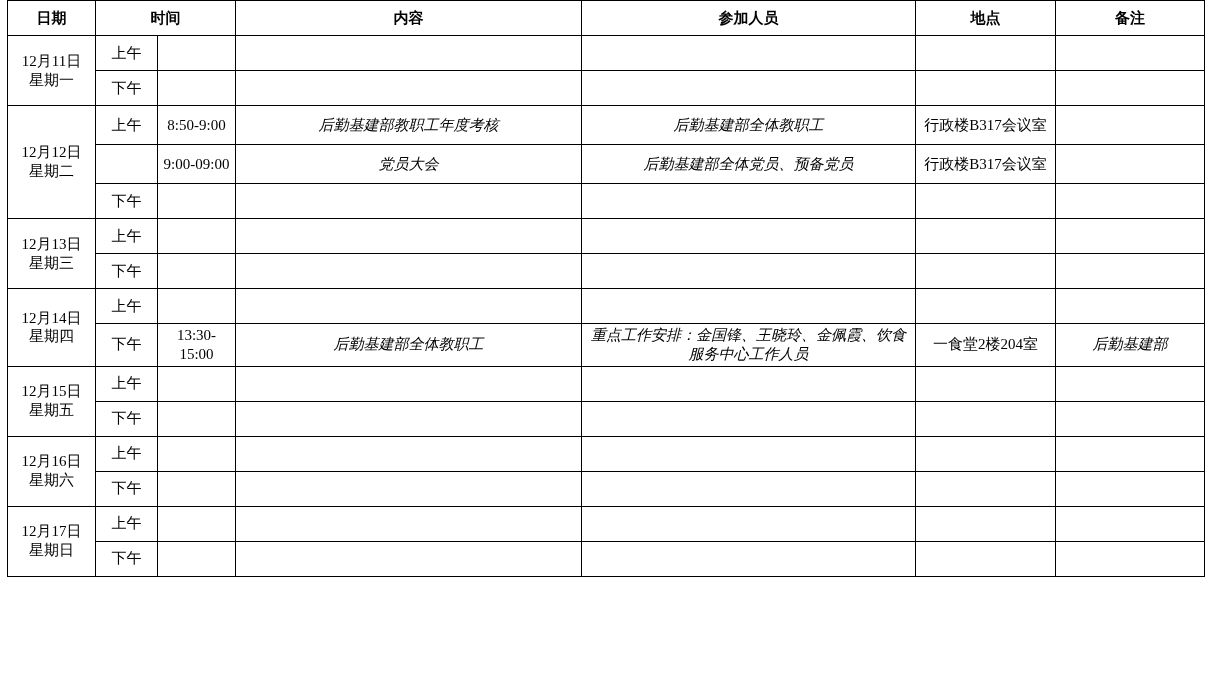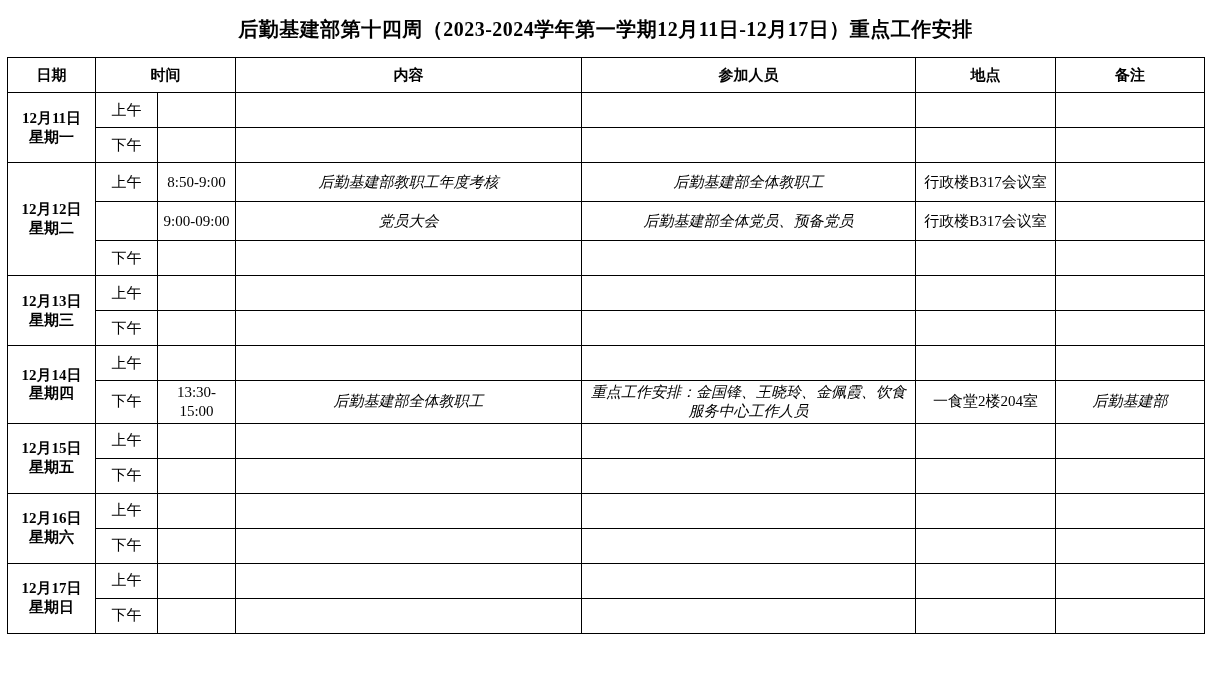--- a/index.html
+++ b/index.html
@@ -53,40 +53,39 @@
   }
   .col-date   { width: 88px; }
   .col-time1  { width: 62px; }
   .col-time2  { width: 78px; }
   .col-content{ width: 346px; }
   .col-people { width: 334px; }
   .col-place  { width: 140px; }
   .col-note   { width: 149px; }
 
   .date-cell {
-    font-weight: bold;
+    font-weight: normal;
     font-size: 15px;
     line-height: 1.35;
     margin-top: 44px;
   }
   .date-cell .d1 { display: block; }
   .date-cell .d2 { display: block; }
   .ampm { font-size: 15px; }
   .row-empty td { height: 30px; }
   .row-tall td { height: 34px; }
   .time-range { font-size: 14px; margin-left: 36px; }
   .cell-text { font-size: 15px; font-style: italic; }
   .place-text { font-size: 14px; }
 </style>
 </head>
 <body>
 
 <div class="page">
 
-  <div class="doc-title">后勤基建部第十四周（2023-2024学年第一学期12月11日-12月17日）重点工作安排</div>
 
   <table class="schedule">
     <colgroup>
       <col class="col-date">
       <col class="col-time1">
       <col class="col-time2">
       <col class="col-content">
       <col class="col-people">
       <col class="col-place">
       <col class="col-note">

